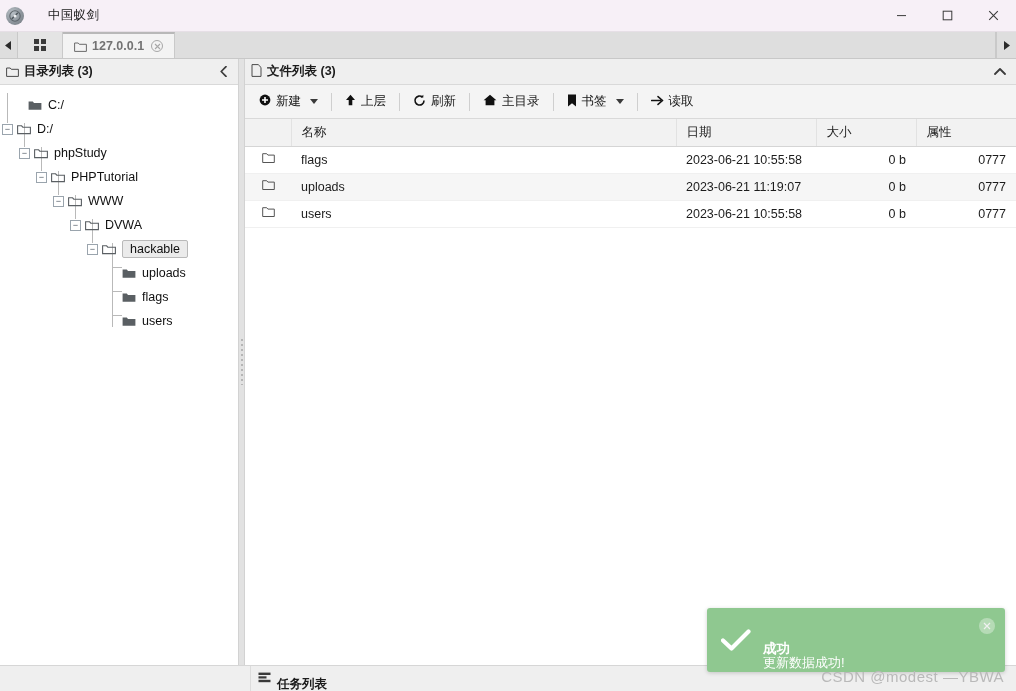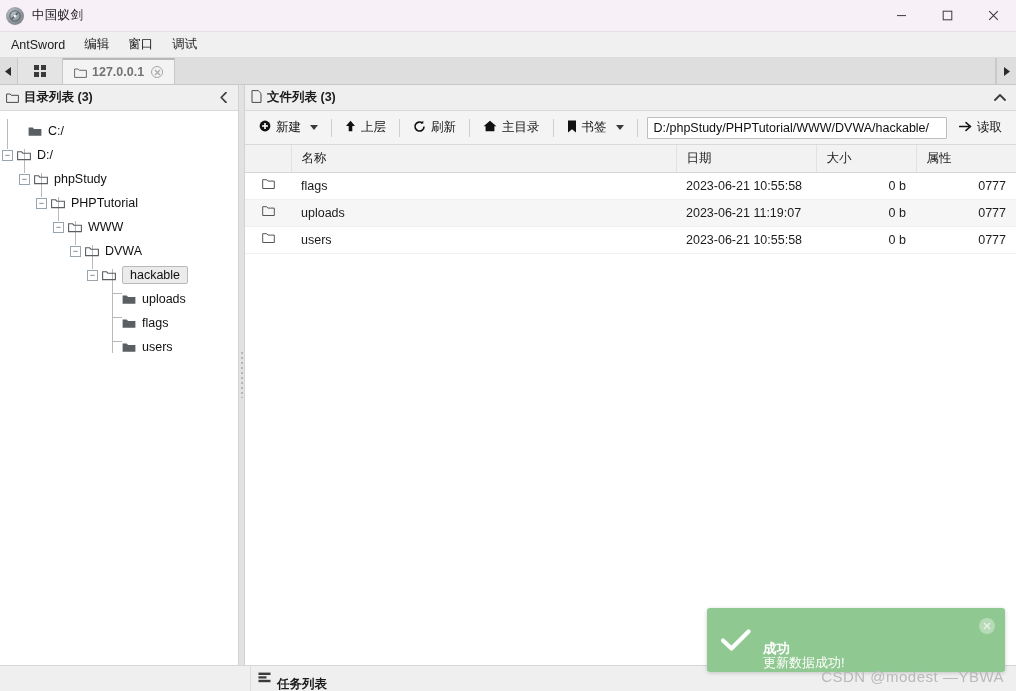--- a/index.html
+++ b/index.html
@@ -16,20 +16,21 @@
     background: #f0f0f0;
   }
 
   
   .titlebar {
     height: 38px; flex: 0 0 31px;
     background: #f7f0f7;
     display: flex; align-items: center;
     border-bottom: 1px solid #e6dfe6;
     position: relative;
+    gap: 16px;
   }
   .tb-icon {
     width: 18px; height: 18px; margin-left: 6px; margin-right: 8px;
     border-radius: 50%;
     background: radial-gradient(circle at 35% 32%, #b9c0c6 0%, #8d959c 55%, #6f767c 100%);
     display: flex; align-items: center; justify-content: center;
     flex: 0 0 18px;
   }
   .tb-icon svg { display:block; }
   .tb-title {
@@ -305,26 +306,20 @@
           </svg>
       </div>
       <div class="win-btn close">
         <svg width="11" height="11" viewBox="0 0 11 11">
             <path d="M1.2 1.2 L9.8 9.8 M9.8 1.2 L1.2 9.8" stroke="currentColor" stroke-width="1.1"></path>
           </svg>
       </div>
     </div>
   </div>
 
-  <div class="menubar">
-    <div class="menu-item">AntSword</div>
-    <div class="menu-item">编辑</div>
-    <div class="menu-item">窗口</div>
-    <div class="menu-item">调试</div>
-  </div>
 
   <div class="tabbar">
     <div class="tab-scroll">
       <svg width="7" height="9" viewBox="0 0 7 9">
           <path d="M6 0 L0 4.5 L6 9 Z" fill="#2b2b2b"></path>
         </svg>
     </div>
     <div class="tab grid-tab">
       <span class="grid-icon">
           <i></i>
@@ -545,21 +540,20 @@
         <div class="tb-btn">
           <span>
             <svg width="10" height="13" viewBox="0 0 10 13">
                 <path d="M1 0.6 h8 v11.8 L5 9.2 L1 12.4 Z" fill="#111"></path>
               </svg>
           </span>
           <span>书签</span>
           <span class="caret"></span>
         </div>
         <div class="tb-sep"></div>
-        <input class="path-input" type="text" value="D:/phpStudy/PHPTutorial/WWW/DVWA/hackable/" style="">
         <div class="read-btn">
           <span>
             <svg width="13" height="11" viewBox="0 0 13 11">
                 <path d="M0.6 5.5 H9.5 M7 1.6 L11.6 5.5 L7 9.4" fill="none" stroke="#111" stroke-width="1.5" stroke-linecap="round" stroke-linejoin="round"></path>
               </svg>
           </span>
           <span>读取</span>
         </div>
       </div>
 

